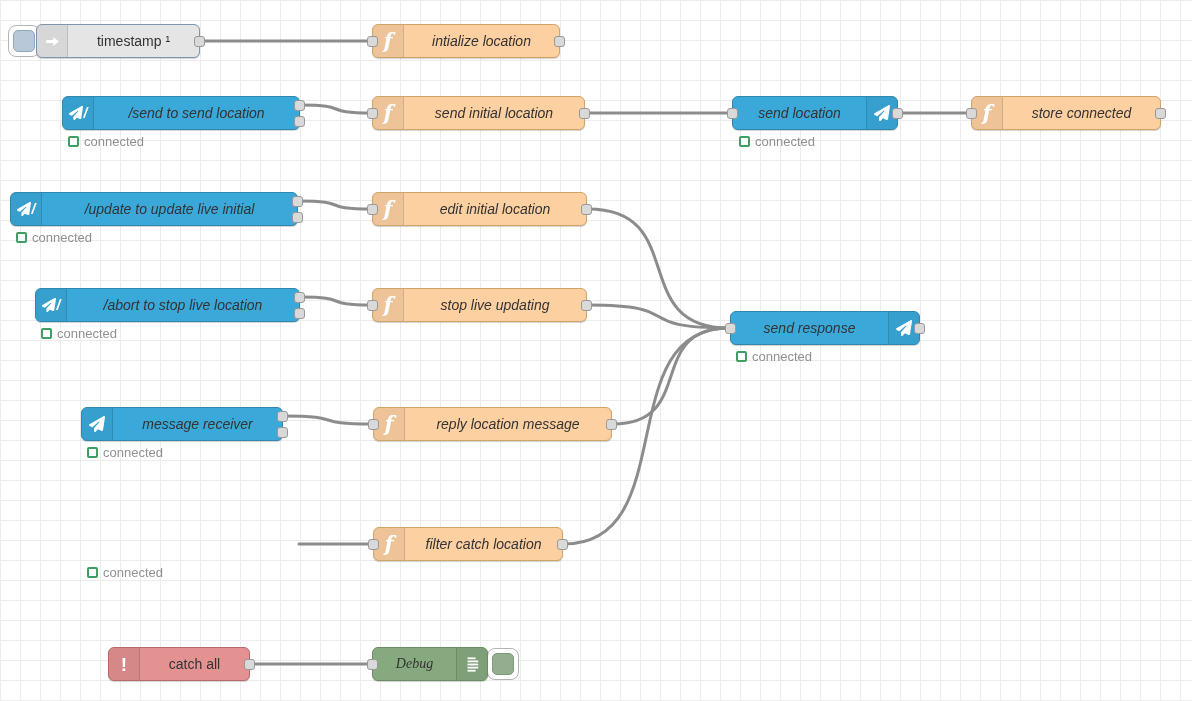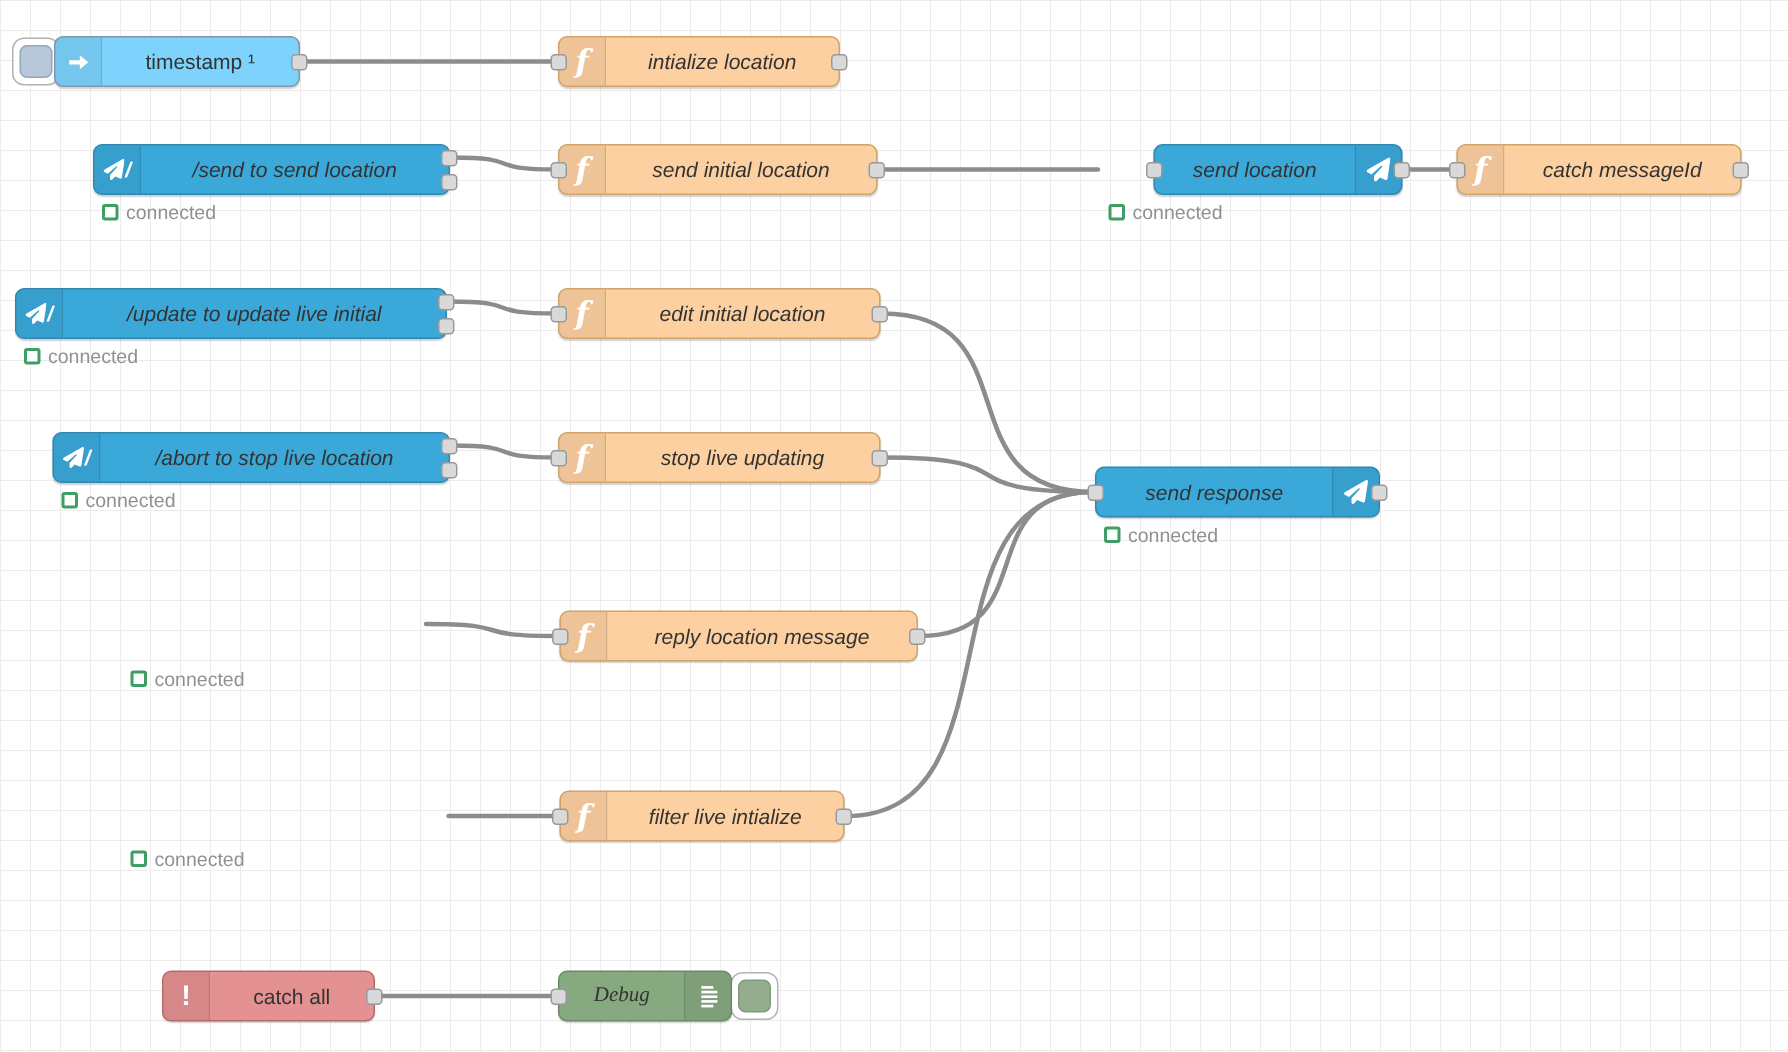--- a/index.html
+++ b/index.html
@@ -32,21 +32,21 @@
   .icon{
     flex:0 0 30px;width:30px;display:flex;align-items:center;justify-content:center;
     background:rgba(0,0,0,0.06);gap:1px;
   }
   .icon.left{border-right:1px solid rgba(0,0,0,0.12);border-radius:5px 0 0 5px;}
   .icon.right{border-left:1px solid rgba(0,0,0,0.12);border-radius:0 5px 5px 0;}
   .icon .slash{color:#fff;font-weight:bold;font-style:italic;font-size:14px;line-height:1;}
   .icon .fglyph{font-family:"DejaVu Serif", serif;font-style:italic;font-weight:bold;color:#fff;font-size:21px;line-height:1;margin-top:-2px;}
   .icon .bang{color:#fff;font-weight:bold;font-size:19px;line-height:1;}
 
-  .node.inject{background:#7dd3fc;border:1px solid #8195aa;}
+  .node.inject{background:#e5e5e5;border:1px solid #8195aa;}
   .node.tg{background:#3aa9da;border:1px solid #2f87ae;}
   .node.fn{background:#fdd0a2;border:1px solid #d0a368;}
   .node.catch{background:#e49191;border:1px solid #b66a6a;}
   .node.debug{background:#87a980;border:1px solid #6c8a66;}
 
   .port{
     position:absolute;width:9px;height:9px;box-sizing:content-box;
     background:#d9d9d9;border:1px solid #999;border-radius:3px;z-index:3;cursor:crosshair;
   }
   .port.in{left:-6px;}
@@ -135,40 +135,40 @@
 
   <div class="node fn" style="left:372px;top:96px;width:213px;">
     <span class="icon left">
         <span class="fglyph">f</span>
       </span>
     <span class="label">send initial location</span>
     <span class="port in single"></span>
     <span class="port out single"></span>
   </div>
 
-  <div class="node tg" style="left:769px;top:96px;width:166px;">
+  <div class="node tg" style="left:732px;top:96px;width:166px;">
     <span class="label">send location</span>
     <span class="icon right">
       <svg width="16" height="16" viewBox="0 0 512 512">
           <path fill="#fff" d="M498.1 5.6c10.1 7 15.4 19.1 13.5 31.2l-64 416c-1.5 9.7-7.4 18.2-16 23s-18.9 5.4-28 1.6l-119.6-49.9-68.5 74.1c-8.9 9.7-22.9 12.9-35.2 8.1S160 493.2 160 480l0-83.6c0-4 1.5-7.8 4.2-10.7L331.8 202.8c5.8-6.3 5.6-16-.4-22s-15.7-6.4-22-.7L106 360.8 17.7 316.6C7.1 311.3.3 300.7 0 288.9s5.9-22.8 16.1-28.7l448-256c10.7-6.1 23.9-5.5 34 1.4z"></path>
         </svg>
     </span>
     <span class="port in single"></span>
     <span class="port out single"></span>
   </div>
   <div class="status" style="left:739px;top:134px;">
     <span class="dot"></span>
     <span>connected</span>
   </div>
 
   <div class="node fn" style="left:971px;top:96px;width:190px;">
     <span class="icon left">
         <span class="fglyph">f</span>
       </span>
-    <span class="label">catch messageId</span>
+    <span class="label">store connected</span>
     <span class="port in single"></span>
     <span class="port out single"></span>
   </div>
 
   <div class="node tg" style="left:10px;top:192px;width:288px;">
     <span class="icon left">
       <svg width="14" height="14" viewBox="0 0 512 512">
           <path fill="#fff" d="M498.1 5.6c10.1 7 15.4 19.1 13.5 31.2l-64 416c-1.5 9.7-7.4 18.2-16 23s-18.9 5.4-28 1.6l-119.6-49.9-68.5 74.1c-8.9 9.7-22.9 12.9-35.2 8.1S160 493.2 160 480l0-83.6c0-4 1.5-7.8 4.2-10.7L331.8 202.8c5.8-6.3 5.6-16-.4-22s-15.7-6.4-22-.7L106 360.8 17.7 316.6C7.1 311.3.3 300.7 0 288.9s5.9-22.8 16.1-28.7l448-256c10.7-6.1 23.9-5.5 34 1.4z"></path>
         </svg>
       <span class="slash">/</span>
@@ -224,20 +224,30 @@
         </svg>
     </span>
     <span class="port in single"></span>
     <span class="port out single"></span>
   </div>
   <div class="status" style="left:736px;top:349px;">
     <span class="dot"></span>
     <span>connected</span>
   </div>
 
+  <div class="node tg" style="left:81px;top:407px;width:202px;">
+    <span class="icon left">
+      <svg width="16" height="16" viewBox="0 0 512 512">
+          <path fill="#fff" d="M498.1 5.6c10.1 7 15.4 19.1 13.5 31.2l-64 416c-1.5 9.7-7.4 18.2-16 23s-18.9 5.4-28 1.6l-119.6-49.9-68.5 74.1c-8.9 9.7-22.9 12.9-35.2 8.1S160 493.2 160 480l0-83.6c0-4 1.5-7.8 4.2-10.7L331.8 202.8c5.8-6.3 5.6-16-.4-22s-15.7-6.4-22-.7L106 360.8 17.7 316.6C7.1 311.3.3 300.7 0 288.9s5.9-22.8 16.1-28.7l448-256c10.7-6.1 23.9-5.5 34 1.4z"></path>
+        </svg>
+    </span>
+    <span class="label">message receiver</span>
+    <span class="port out o1"></span>
+    <span class="port out o2"></span>
+  </div>
   <div class="status" style="left:87px;top:445px;">
     <span class="dot"></span>
     <span>connected</span>
   </div>
 
   <div class="node fn" style="left:373px;top:407px;width:239px;">
     <span class="icon left">
         <span class="fglyph">f</span>
       </span>
     <span class="label">reply location message</span>
@@ -247,21 +257,21 @@
 
   <div class="status" style="left:87px;top:565px;">
     <span class="dot"></span>
     <span>connected</span>
   </div>
 
   <div class="node fn" style="left:373px;top:527px;width:190px;">
     <span class="icon left">
         <span class="fglyph">f</span>
       </span>
-    <span class="label">filter live intialize</span>
+    <span class="label">filter catch location</span>
     <span class="port in single"></span>
     <span class="port out single"></span>
   </div>
 
   <div class="node catch" style="left:108px;top:647px;width:142px;">
     <span class="icon left">
         <span class="bang">!</span>
       </span>
     <span class="label upright">catch all</span>
     <span class="port out single"></span>

